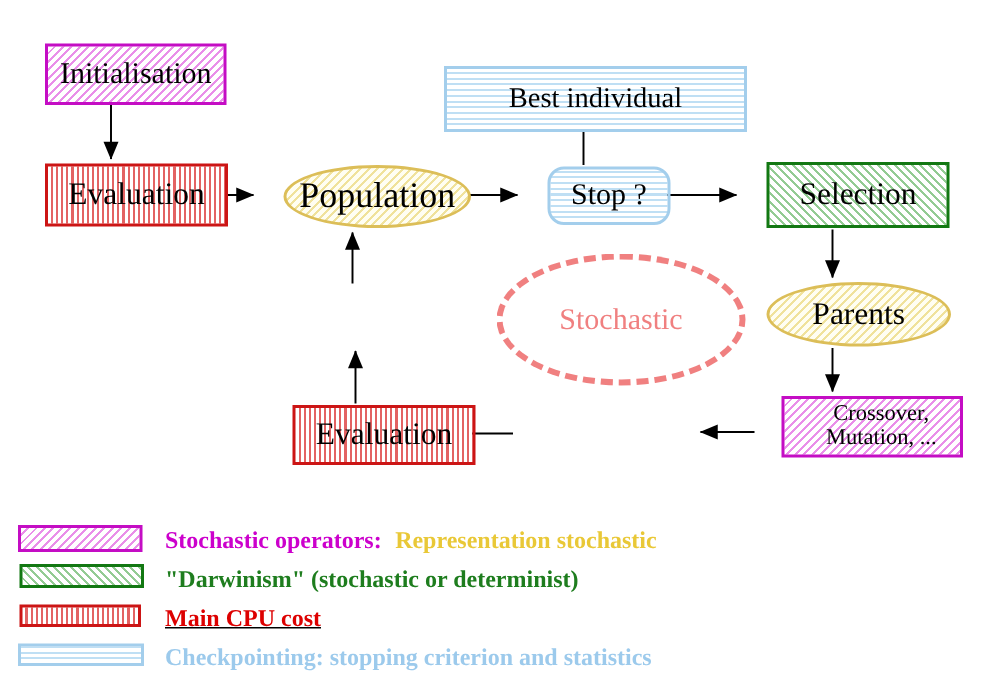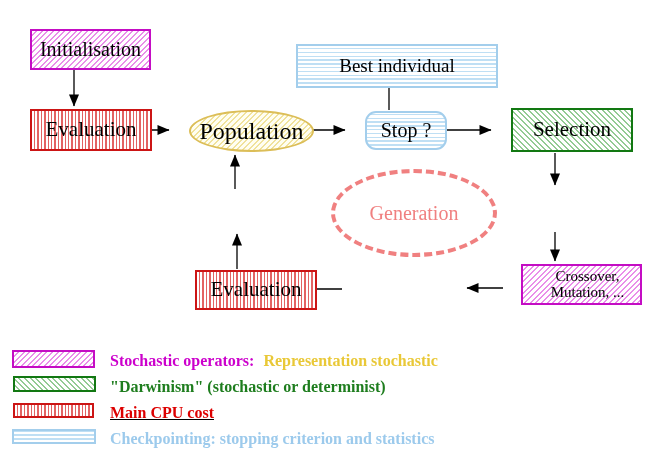--- a/index.html
+++ b/index.html
@@ -92,23 +92,26 @@
 
   <div class="node stripes-blue" style="left:348px;top:111px;width:82px;height:39px;font-size:20px;border-radius:11px;">
     <span>Stop ?</span>
   </div>
 
   <div class="node hatch-green" style="left:494px;top:108px;width:122px;height:44px;font-size:21px;">
     <span>Selection</span>
   </div>
 
 
+  <div class="node hatch-gold ellipse" style="left:494px;top:188px;width:123px;height:43px;font-size:21px;">
+    <span>Parents</span>
+  </div>
 
   <div class="node generation" style="left:314px;top:169px;width:166px;height:88px;font-size:20px;">
-    <span>Generation</span>
+    <span>Stochastic</span>
   </div>
 
   <div class="node hatch-magenta" style="left:504px;top:264px;width:121px;height:41px;font-size:15px;padding-left:12px;">
     <span>Crossover,</span>
     <span>Mutation, ...</span>
   </div>
 
 
   <div class="node stripes-red" style="left:178px;top:270px;width:122px;height:40px;font-size:21px;">
     <span>Evaluation</span>

